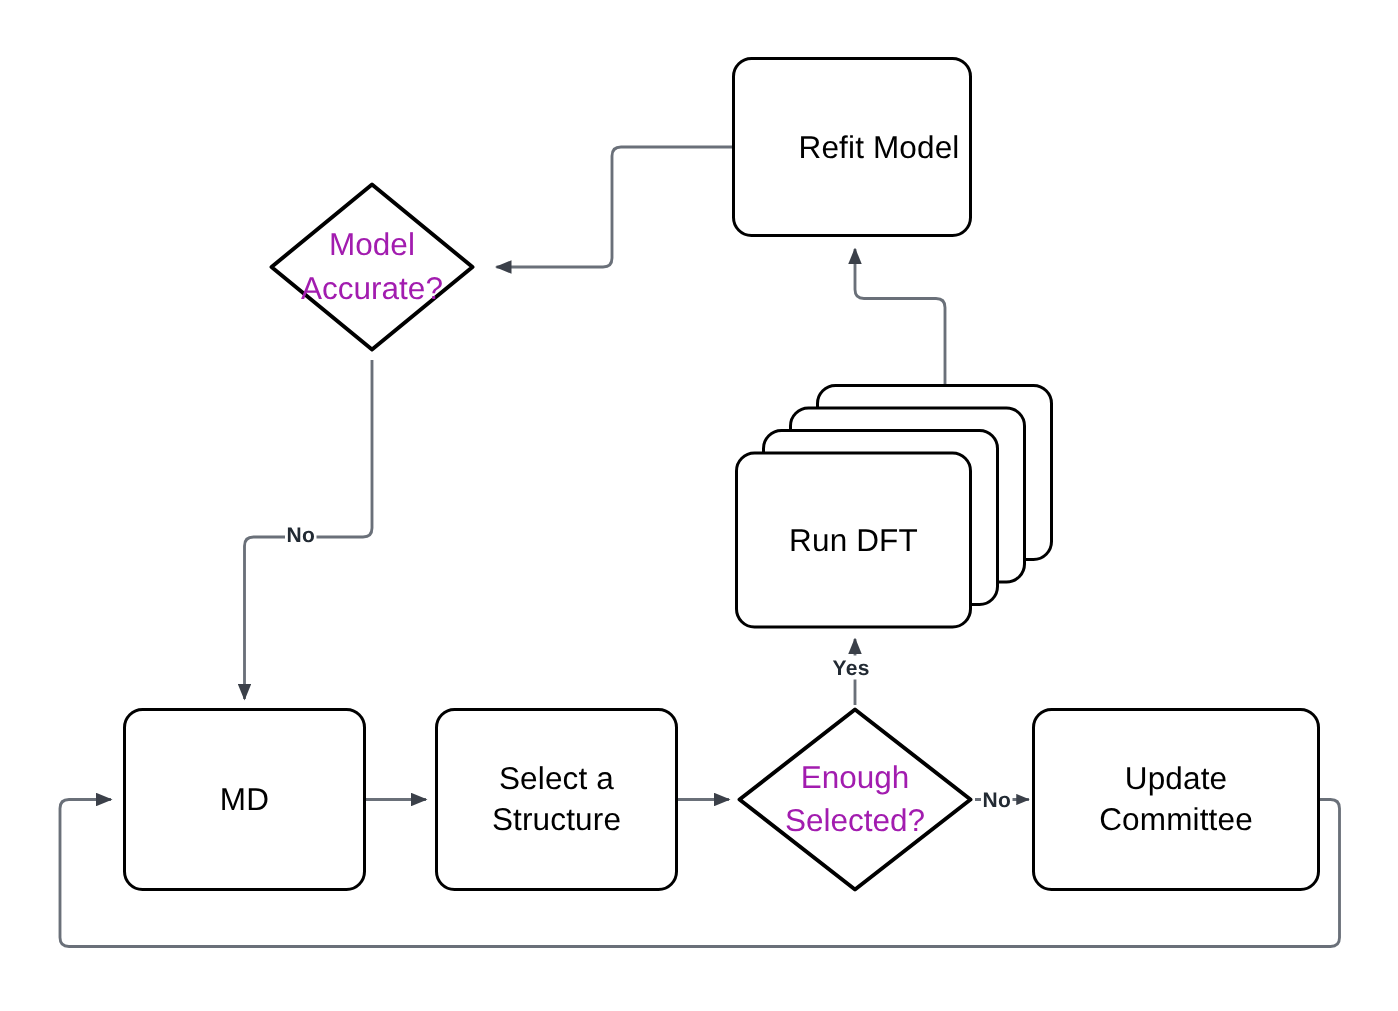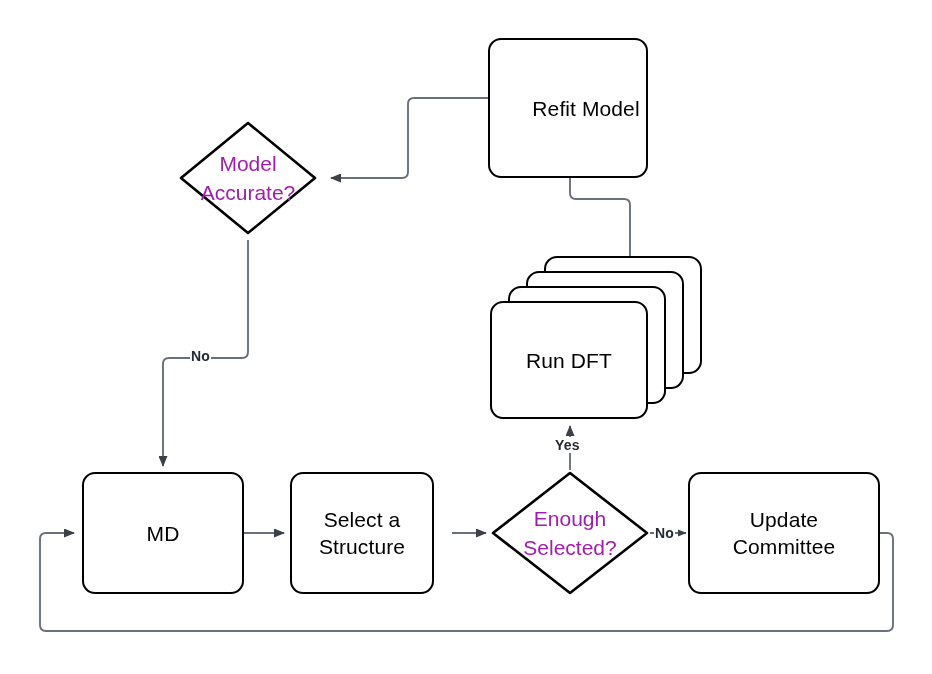--- a/index.html
+++ b/index.html
@@ -106,21 +106,21 @@
 
     <path d="M570,470 L570,426" fill="none" stroke="#6a7079" stroke-width="1.9" marker-end="url(#ah)"></path>
 
     <path d="M650,533 L686,533" fill="none" stroke="#6a7079" stroke-width="1.9" marker-end="url(#ah-sm)"></path>
 
     <path d="M630,262 L630,205 Q630,199 624,199 L576,199 Q570,199 570,193 L570,166" fill="none" stroke="#6a7079" stroke-width="1.9" marker-end="url(#ah)"></path>
 
     <path d="M850,533 L887,533 Q893,533 893,539 L893,625 Q893,631 887,631 L46,631 Q40,631 40,625 L40,539 Q40,533 46,533 L74,533" fill="none" stroke="#6a7079" stroke-width="1.9" marker-end="url(#ah)"></path>
   </svg>
 
-  <div class="node box" style="left:488px; top:38px; width:160px; height:140px;padding-left:36px;">
+  <div class="node box" style="left:488px; top:38px; width:160px; height:120px;padding-left:36px;">
     <span>Refit Model</span>
   </div>
 
   <div class="diamond-wrap" style="left:176px; top:118px; width:144px; height:120px;">
     <svg width="144" height="120" viewBox="0 0 144 120">
       <path d="M72,5 L139,60 L72,115 L5,60 Z" fill="#ffffff" stroke="#000000" stroke-width="2.6" stroke-linejoin="round"></path>
     </svg>
     <div class="diamond-label">
       <div>
         <div>Model</div>
@@ -137,21 +137,21 @@
       <span>Run DFT</span>
     </div>
   </div>
 
   <div class="node box" style="left:82px; top:472px; width:162px; height:122px;">
     <div>
       <div>MD</div>
     </div>
   </div>
 
-  <div class="node box" style="left:290px; top:472px; width:144px; height:122px;">
+  <div class="node box" style="left:290px; top:472px; width:162px; height:122px;">
     <div>
       <div>Select a</div>
       <div>Structure</div>
     </div>
   </div>
 
   <div class="diamond-wrap" style="left:488px; top:468px; width:164px; height:130px;">
     <svg width="164" height="130" viewBox="0 0 164 130">
       <path d="M82,5 L159,65 L82,125 L5,65 Z" fill="#ffffff" stroke="#000000" stroke-width="2.6" stroke-linejoin="round"></path>
     </svg>

